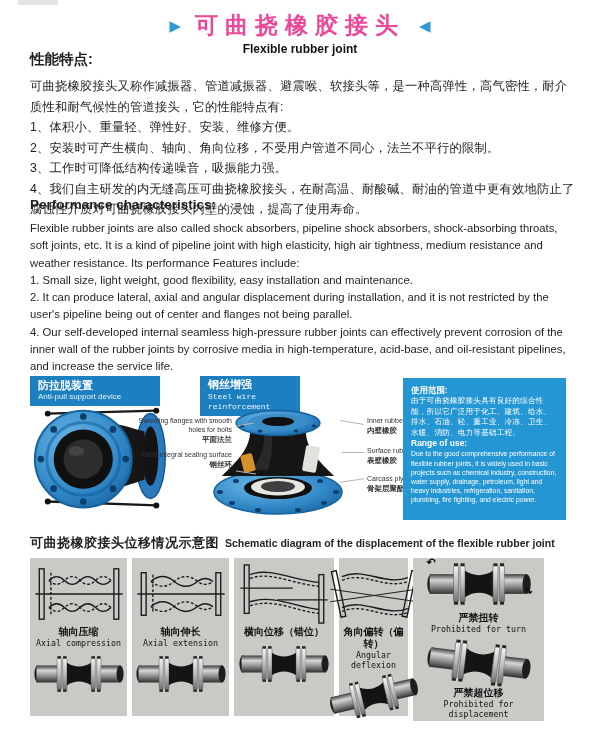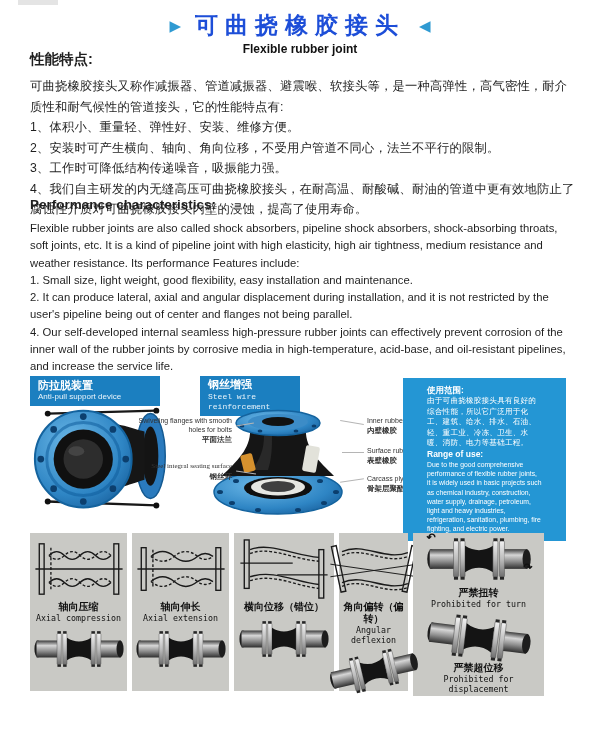--- a/index.html
+++ b/index.html
@@ -3,21 +3,21 @@
 <meta charset="utf-8">
 <style>
   html,body{margin:0;padding:0;background:#fff;}
   .page{position:relative;width:600px;height:744px;background:#fff;overflow:hidden;
         font-family:"Liberation Sans",sans-serif;color:#1f1f1f;}
   .corner-artifact{position:absolute;left:18px;top:0;width:40px;height:5px;background:#d9d9d9;opacity:.7;}
 
   
   .hdr{position:absolute;top:10px;left:0;width:600px;text-align:center;}
   .hdr .trow{display:flex;justify-content:center;align-items:center;gap:14px;}
-  .hdr h1{margin:0;font-size:23px;font-weight:bold;letter-spacing:7px;color:#1d4ed8;}
+  .hdr h1{margin:0;font-size:23px;font-weight:bold;letter-spacing:7px;color:#ec4899;}
   .tri{color:#2f9ad2;font-size:15px;line-height:1;}
   .hdr .sub{font-size:12px;font-weight:bold;color:#111;margin-top:1px;}
 
   
   .sec{position:absolute;left:30px;width:546px;}
   .sec-zh{top:50px;}
   .sec-zh h2{margin:0 0 7px 0;font-size:14.5px;font-weight:bold;}
   .sec-zh p{margin:0;font-size:12.3px;line-height:20.5px;letter-spacing:.2px;}
   .sec-en{top:197px;}
   .sec-en h2{margin:0 0 8px 0;font-size:13.5px;font-weight:bold;}
@@ -30,37 +30,37 @@
   .feat-label .en{font-size:8px;display:block;line-height:10px;color:#e8f4fb;}
   .lbl1{left:30px;top:4px;width:130px;}
   .lbl2{left:200px;top:4px;width:100px;font-family:Liberation Mono, monospace;}
   .ph-left{position:absolute;left:26px;top:26px;width:158px;height:126px;}
   .ph-mid{position:absolute;left:206px;top:30px;width:150px;height:124px;}
 
   .ann{position:absolute;font-size:7px;line-height:9px;color:#333;}
   .ann .zh{font-weight:bold;font-size:7.5px;display:block;margin-top:1px;}
   .ann-l{width:100px;text-align:right;left:132px;}
   .ann-l1{top:44px;}
-  .ann-l2{top:90px;font-family:Liberation Serif, serif;}
+  .ann-l2{top:78px;}
   .ann-r{width:90px;text-align:left;left:367px;}
   .ann-r1{top:44px;}
   .ann-r2{top:74px;}
   .ann-r3{top:102px;}
   .leader{position:absolute;height:0;border-top:1px solid #b5b5b5;}
 
   .wm{position:absolute;left:92px;top:92px;width:120px;}
   .wm .row{display:flex;align-items:center;gap:3px;}
   .wm .logo{width:20px;height:20px;border-radius:50%;background:radial-gradient(circle at 35% 35%,#5fb1e2,#1565a8);position:relative;flex:0 0 auto;}
   .wm .logo:after{content:"";position:absolute;left:4px;top:8px;width:12px;height:4px;background:#fff;border-radius:50% 50% 50% 50%/70% 70% 30% 30%;transform:rotate(-18deg);}
   .wm .zh{font-size:13px;font-weight:bold;color:#222;line-height:13px;}
   .wm .en{font-size:5px;font-weight:bold;color:#1b7fc0;letter-spacing:.5px;}
   .wm .note{font-size:8px;color:#b0b0b0;margin-top:3px;letter-spacing:1px;}
 
   .infobox{position:absolute;left:403px;top:6px;width:163px;min-height:142px;background:#2496d4;color:#fff;
-           padding:7px 24px;box-sizing:border-box;}
+           padding:7px 8px;box-sizing:border-box;}
   .infobox .h{font-size:8.5px;font-weight:bold;line-height:11px;}
   .infobox .b-zh{font-size:7.6px;line-height:10.6px;letter-spacing:.2px;}
   .infobox .b-en{font-size:6.8px;line-height:9.2px;}
 
   
   .schematic{position:absolute;top:533px;left:30px;width:540px;}
   .schematic .shead{margin-bottom:6px;white-space:nowrap;}
   .schematic .shead .zh{font-size:13px;font-weight:bold;letter-spacing:.5px;}
   .schematic .shead .en{font-size:10.5px;font-weight:bold;margin-left:6px;}
   .panels{display:flex;gap:5px;align-items:flex-start;}
@@ -253,20 +253,23 @@
 
     <div class="infobox">
       <div class="h">使用范围:</div>
       <div class="b-zh">由于可曲挠橡胶接头具有良好的综合性能，所以它广泛用于化工、建筑、给水、排水、石油、轻、重工业、冷冻、卫生、水暖、消防、电力等基础工程。</div>
       <div class="h">Range of use:</div>
       <div class="b-en">Due to the good comprehensive performance of flexible rubber joints, it is widely used in basic projects such as chemical industry, construction, water supply, drainage, petroleum, light and heavy industries, refrigeration, sanitation, plumbing, fire fighting, and electric power.</div>
     </div>
   </div>
 
   <div class="schematic">
+    <div class="shead">
+      <span class="zh">可曲挠橡胶接头位移情况示意图</span><span class="en">Schematic diagram of the displacement of the flexible rubber joint</span>
+    </div>
 
     <div class="panels">
 
       <div class="panel p1">
         <svg class="ld" viewBox="0 0 90 64" fill="none" stroke="#1a1a1a" stroke-width="1.4">
           <rect x="4" y="6" width="5" height="52"></rect>
             <rect x="81" y="6" width="5" height="52"></rect>
           <line x1="16" y1="10" x2="16" y2="54" stroke-dasharray="3 2"></line>
           <path d="M14,18 Q22,10 30,18 Q38,26 46,18 Q54,10 62,18 Q70,26 78,18"></path>
           <path d="M14,18 Q22,26 30,18 Q38,10 46,18 Q54,26 62,18 Q70,10 78,18" stroke-dasharray="3 2"></path>

